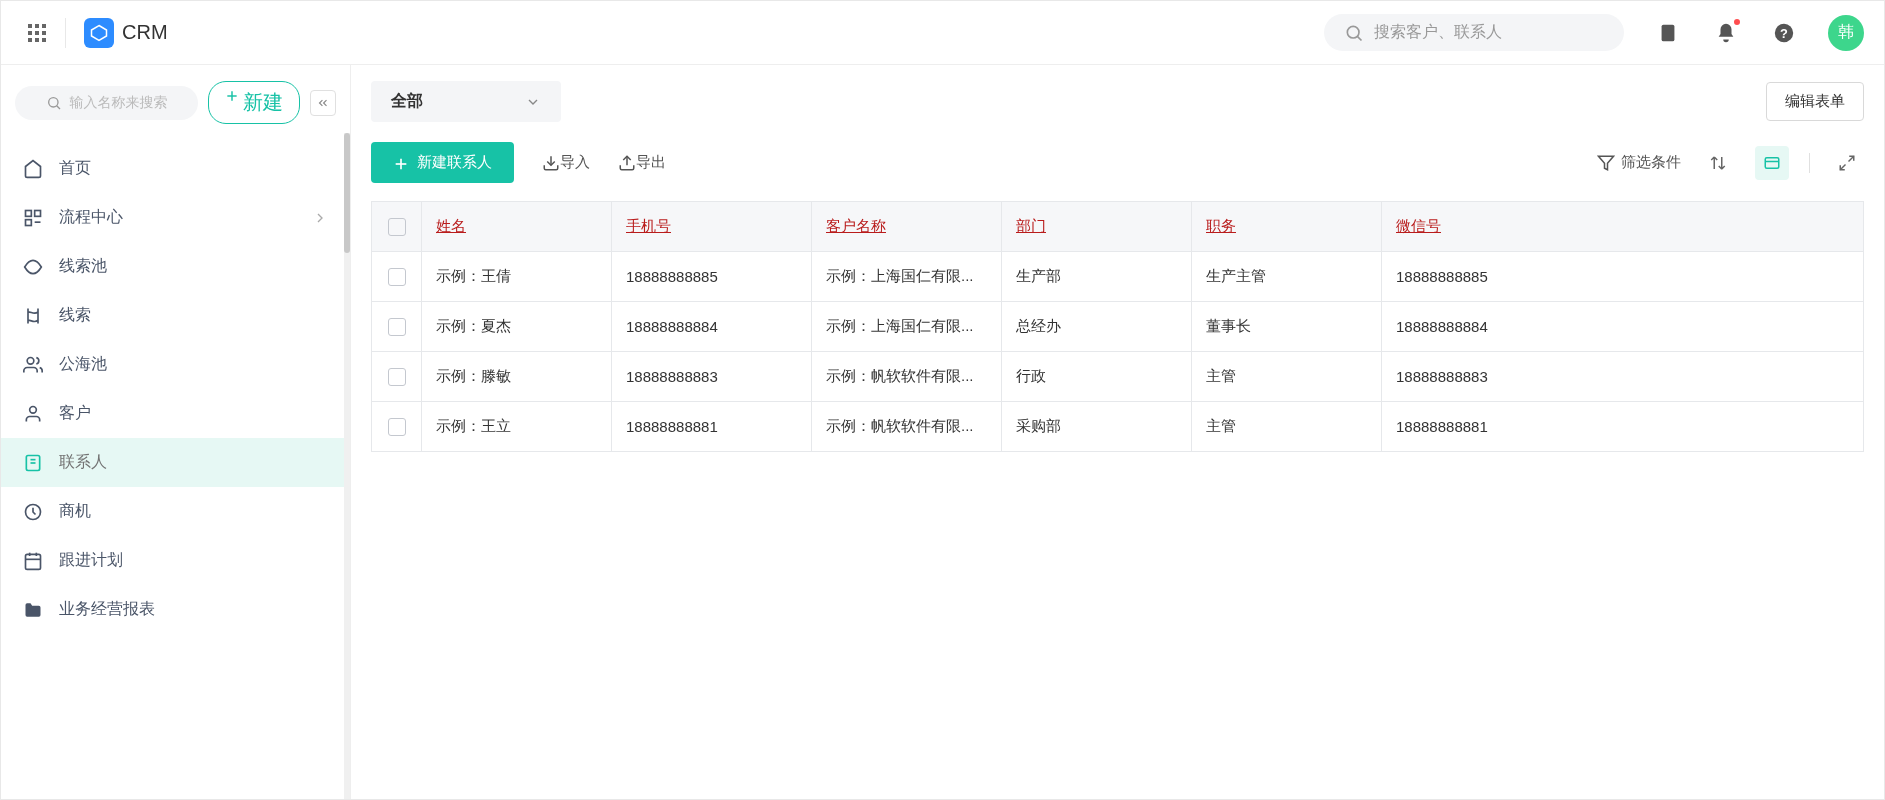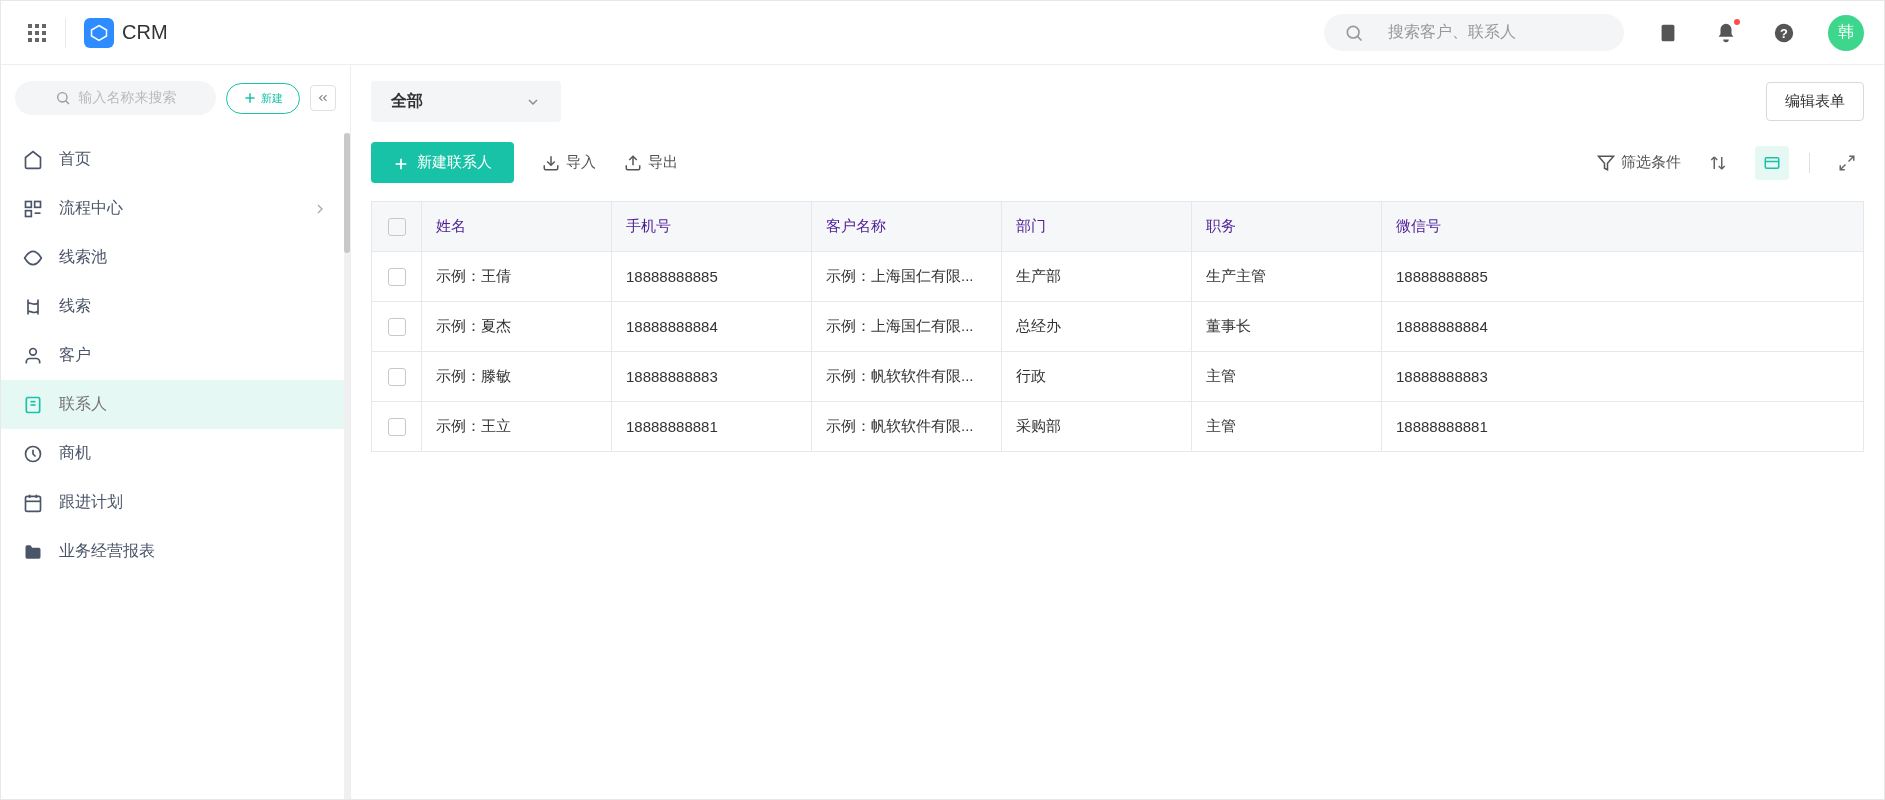--- a/index.html
+++ b/index.html
@@ -6,66 +6,66 @@
 body { font-family: -apple-system, BlinkMacSystemFont, "Segoe UI", "PingFang SC", "Microsoft YaHei", sans-serif; font-size: 14px; color: #333; background: #fff; }
 .app { display: flex; flex-direction: column; height: 800px; width: 1885px; border: 1px solid #e8e8e8; }
 
 
 .header { height: 64px; display: flex; align-items: center; padding: 0 20px; border-bottom: 1px solid #eee; }
 .apps-icon { width: 32px; height: 32px; display: flex; align-items: center; justify-content: center; color: #666; margin-right: 12px; cursor: pointer; }
 .brand { display: flex; align-items: center; gap: 8px; border-left: 1px solid #e8e8e8; padding-left: 18px; }
 .brand-logo { width: 30px; height: 30px; background: #2d8cff; border-radius: 6px; display: flex; align-items: center; justify-content: center; color: #fff; }
 .brand-text { font-size: 20px; font-weight: 500; color: #333; }
 .header-spacer { flex: 1; }
-.search-box { display: flex; align-items: center; background: #f4f5f7; border-radius: 20px; padding: 8px 20px; width: 300px; color: #999; font-size: 16px; gap: 14px; }
+.search-box { display: flex; align-items: center; background: #f4f5f7; border-radius: 20px; padding: 8px 20px; width: 300px; color: #999; font-size: 16px; }
 .search-box svg { margin-right: 10px; }
 .header-icons { display: flex; align-items: center; gap: 30px; margin-left: 30px; }
 .header-icon { width: 28px; height: 28px; display: flex; align-items: center; justify-content: center; color: #666; cursor: pointer; position: relative; }
 .notif-dot { position: absolute; top: -2px; right: -2px; width: 10px; height: 10px; background: #ff4d4f; border-radius: 50%; border: 2px solid #fff; }
 .avatar { width: 36px; height: 36px; border-radius: 50%; background: #3dd68c; color: #fff; display: flex; align-items: center; justify-content: center; font-size: 16px; cursor: pointer; }
 
 
 .body { flex: 1; display: flex; overflow: hidden; }
 
 
 .sidebar { width: 350px; display: flex; flex-direction: column; border-right: 1px solid #eee; position: relative; }
 .sidebar-top { display: flex; align-items: center; gap: 10px; padding: 16px 14px 12px; }
 .sidebar-search { flex: 1; display: flex; align-items: center; background: #f4f5f7; border-radius: 18px; padding: 8px 14px; color: #bbb; justify-content: center; }
 .sidebar-search svg { margin-right: 8px; color: #999; }
-.new-btn { display: flex; gap: 4px; border: 1.5px solid #17c2a6; color: #17c2a6; border-radius: 18px; padding: 7px 16px; font-size: 11px; cursor: pointer; background: #fff; }
+.new-btn { display: flex; gap: 4px; border: 1.5px solid #17c2a6; color: #17c2a6; border-radius: 18px; padding: 7px 16px; font-size: 20px; cursor: pointer; background: #fff; }
 .collapse-btn { width: 26px; height: 26px; border: 1px solid #e0e0e0; border-radius: 4px; display: flex; align-items: center; justify-content: center; color: #888; cursor: pointer; }
 .nav { padding: 8px 0; flex: 1; overflow-y: auto; }
 .nav-item { display: flex; align-items: center; padding: 14px 22px; cursor: pointer; color: #4a5568; font-size: 16px; }
 .nav-item svg { margin-right: 16px; flex-shrink: 0; }
 .nav-item .chevron { margin-left: auto; margin-right: 0; color: #aaa; }
 .nav-item.active { background: #e6f8f4; color: #737373; }
 .nav-item.active svg { color: #17c2a6; }
 .side-scroll { position: absolute; right: 0; top: 68px; bottom: 0; width: 6px; background: #f0f0f0; }
 .side-scroll-thumb { width: 100%; height: 120px; background: #c8c8c8; border-radius: 3px; }
 
 
 .main { flex: 1; display: flex; flex-direction: column; overflow: hidden; }
 .main-bar1 { display: flex; align-items: center; padding: 16px 20px 0; }
 .filter-select { display: flex; align-items: center; background: #f4f5f7; padding: 10px 20px; border-radius: 4px; font-size: 16px; font-weight: 600; color: #333; cursor: pointer; min-width: 190px; }
 .filter-select .chev { margin-left: auto; color: #888; }
 .edit-form-btn { margin-left: auto; border: 1px solid #d9d9d9; padding: 9px 18px; border-radius: 4px; background: #fff; font-size: 15px; cursor: pointer; color: #333; }
 .main-bar2 { display: flex; align-items: center; padding: 20px 20px 18px; }
 .primary-btn { display: flex; align-items: flex-end; gap: 8px; background: #17c2a6; color: #fff; padding: 11px 22px; border-radius: 4px; font-size: 15px; cursor: pointer; border: none; }
-.text-btn { display: flex; align-items: center; gap: 6px; color: #555; font-size: 15px; margin-left: 28px; cursor: pointer; }
+.text-btn { display: flex; align-items: center; color: #555; font-size: 15px; margin-left: 28px; cursor: pointer; }
 .toolbar-right { margin-left: auto; display: flex; align-items: center; gap: 20px; }
 .filter-cond { display: flex; align-items: flex-end; gap: 6px; color: #555; font-size: 15px; cursor: pointer; }
 .icon-btn { width: 34px; height: 34px; display: flex; align-items: center; justify-content: center; color: #666; cursor: pointer; border-radius: 4px; }
 .icon-btn.active { background: #e6f8f4; color: #17c2a6; }
 .divider-v { width: 1px; height: 20px; background: #e0e0e0; }
 
 
 .table-wrap { flex: 1; overflow: auto; padding: 0 20px; }
 table { border-collapse: collapse; width: 100%; table-layout: fixed; }
 th, td { border: 1px solid #e6e8eb; padding: 15px 14px; text-align: left; font-size: 15px; overflow: hidden; text-overflow: ellipsis; white-space: nowrap; }
-th { background: #f6f7f9; font-weight: 500; color: #4c1d95; }
+th { background: #f6f7f9; font-weight: 500; color: #b91c1c; text-decoration: underline; }
 .col-check { width: 50px; text-align: center; }
 .checkbox { width: 18px; height: 18px; border: 1.5px solid #c4c8cf; border-radius: 3px; display: inline-block; cursor: pointer; vertical-align: middle; }
 .col-name { width: 190px; }
 .col-phone { width: 200px; }
 .col-customer { width: 190px; }
 .col-dept { width: 190px; }
 .col-pos { width: 190px; }
 </style>
 </head>
 <body>
@@ -177,20 +177,28 @@
             <span>线索池</span>
           </div>
           <div class="nav-item">
             <svg width="20" height="20" viewBox="0 0 24 24" fill="none" stroke="currentColor" stroke-width="2">
               <path d="M6 3v18M18 3v18M6 7c4 0 8 4 12 0M6 17c4 0 8 4 12 0"></path>
             </svg>
             <span>线索</span>
           </div>
           <div class="nav-item">
             <svg width="20" height="20" viewBox="0 0 24 24" fill="none" stroke="currentColor" stroke-width="2">
+              <path d="M17 21v-2a4 4 0 00-4-4H5a4 4 0 00-4 4v2"></path>
+              <circle cx="9" cy="7" r="4"></circle>
+              <path d="M23 21v-2a4 4 0 00-3-3.87M16 3.13a4 4 0 010 7.75"></path>
+            </svg>
+            <span>公海池</span>
+          </div>
+          <div class="nav-item">
+            <svg width="20" height="20" viewBox="0 0 24 24" fill="none" stroke="currentColor" stroke-width="2">
               <path d="M20 21v-2a4 4 0 00-4-4H8a4 4 0 00-4 4v2"></path>
               <circle cx="12" cy="7" r="4"></circle>
             </svg>
             <span>客户</span>
           </div>
           <div class="nav-item active">
             <svg width="20" height="20" viewBox="0 0 24 24" fill="none" stroke="currentColor" stroke-width="2">
               <rect x="4" y="3" width="16" height="18" rx="2"></rect>
               <line x1="9" y1="8" x2="15" y2="8"></line>
               <line x1="9" y1="12" x2="15" y2="12"></line>

